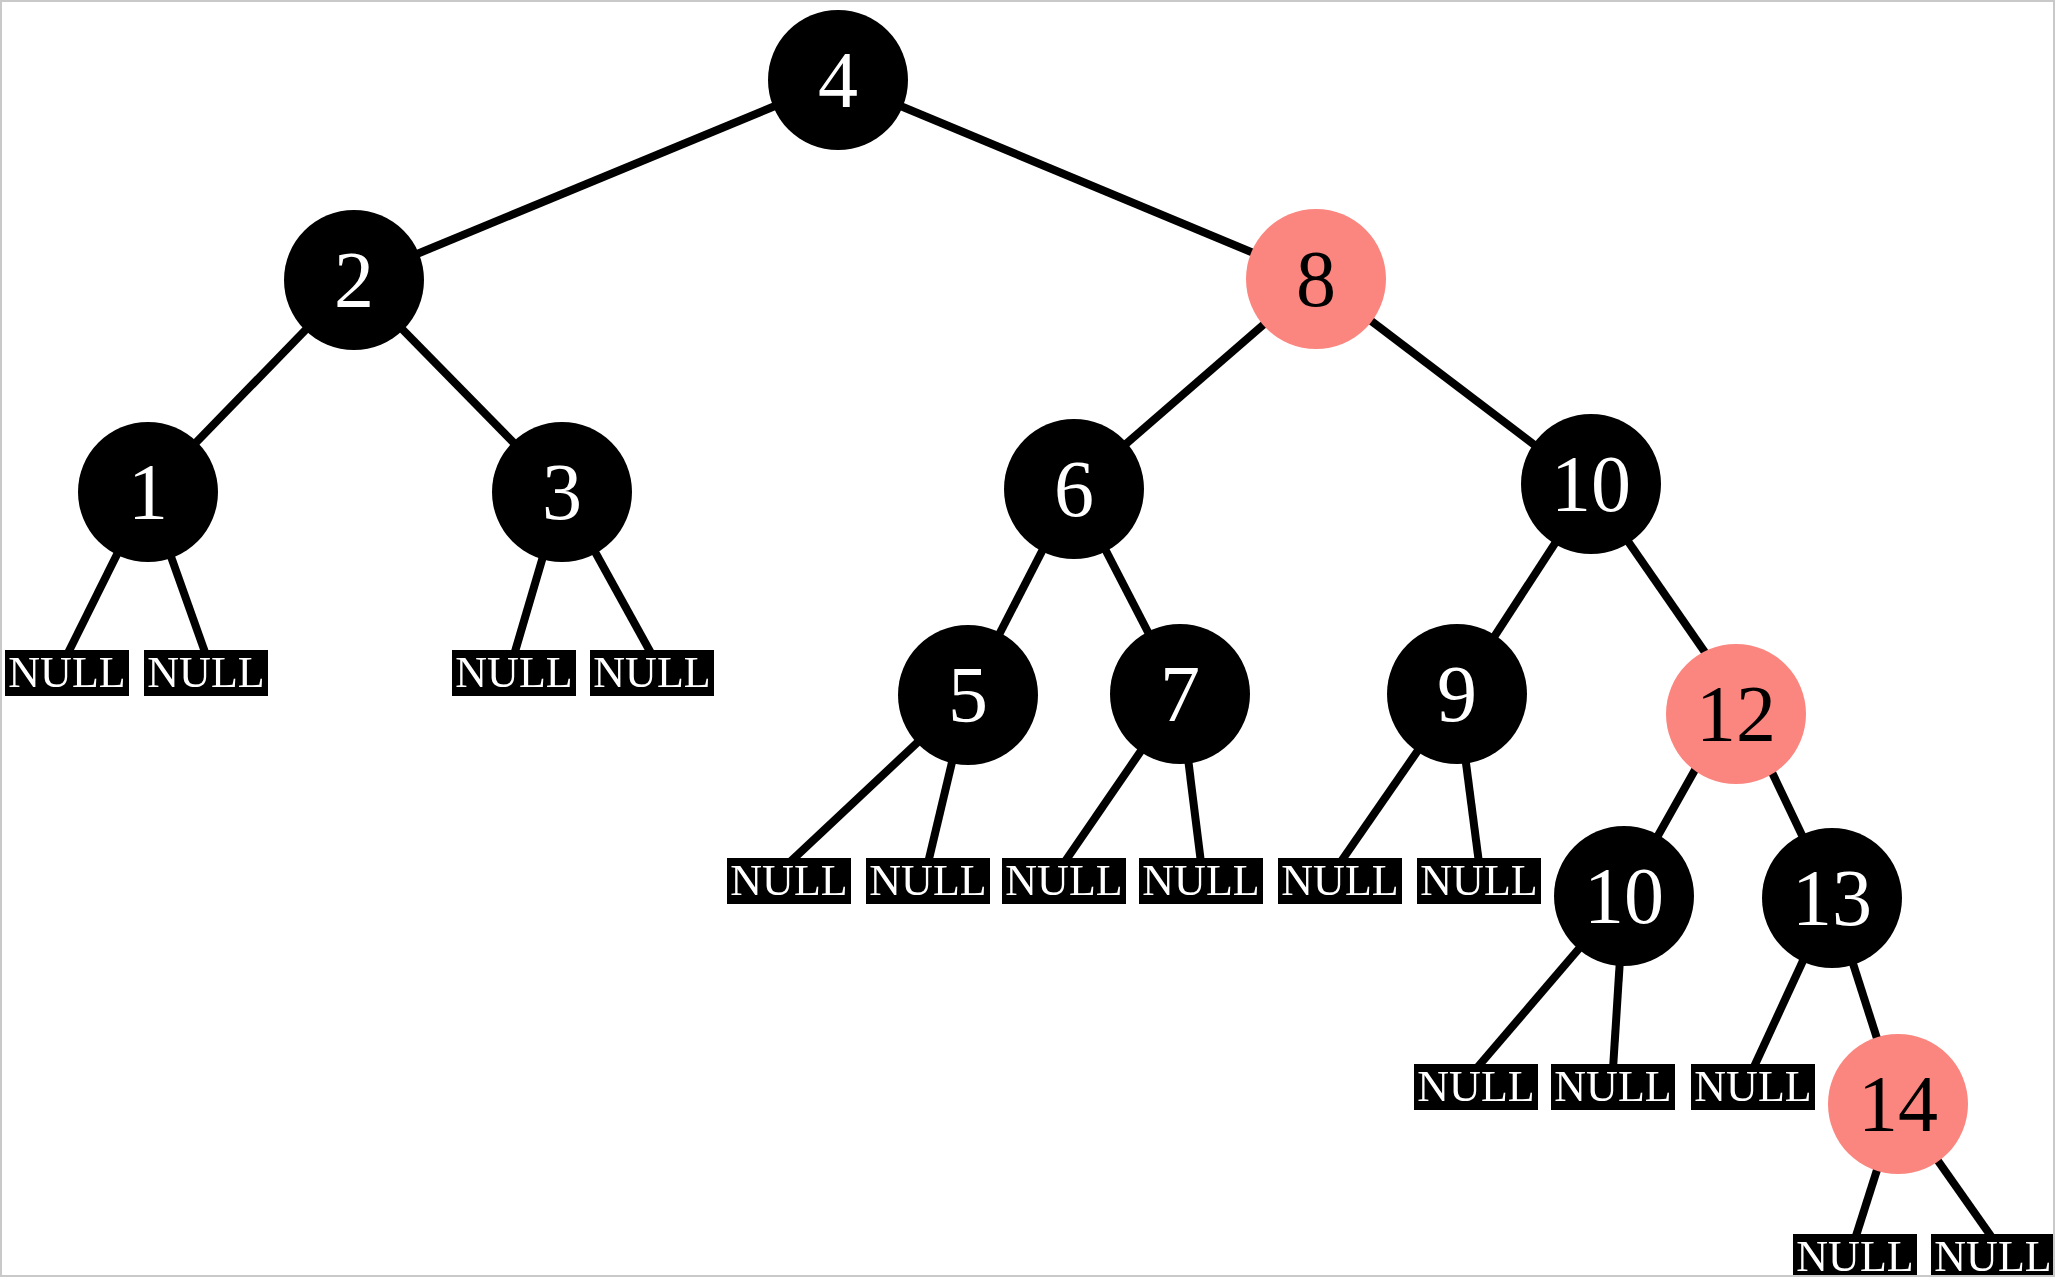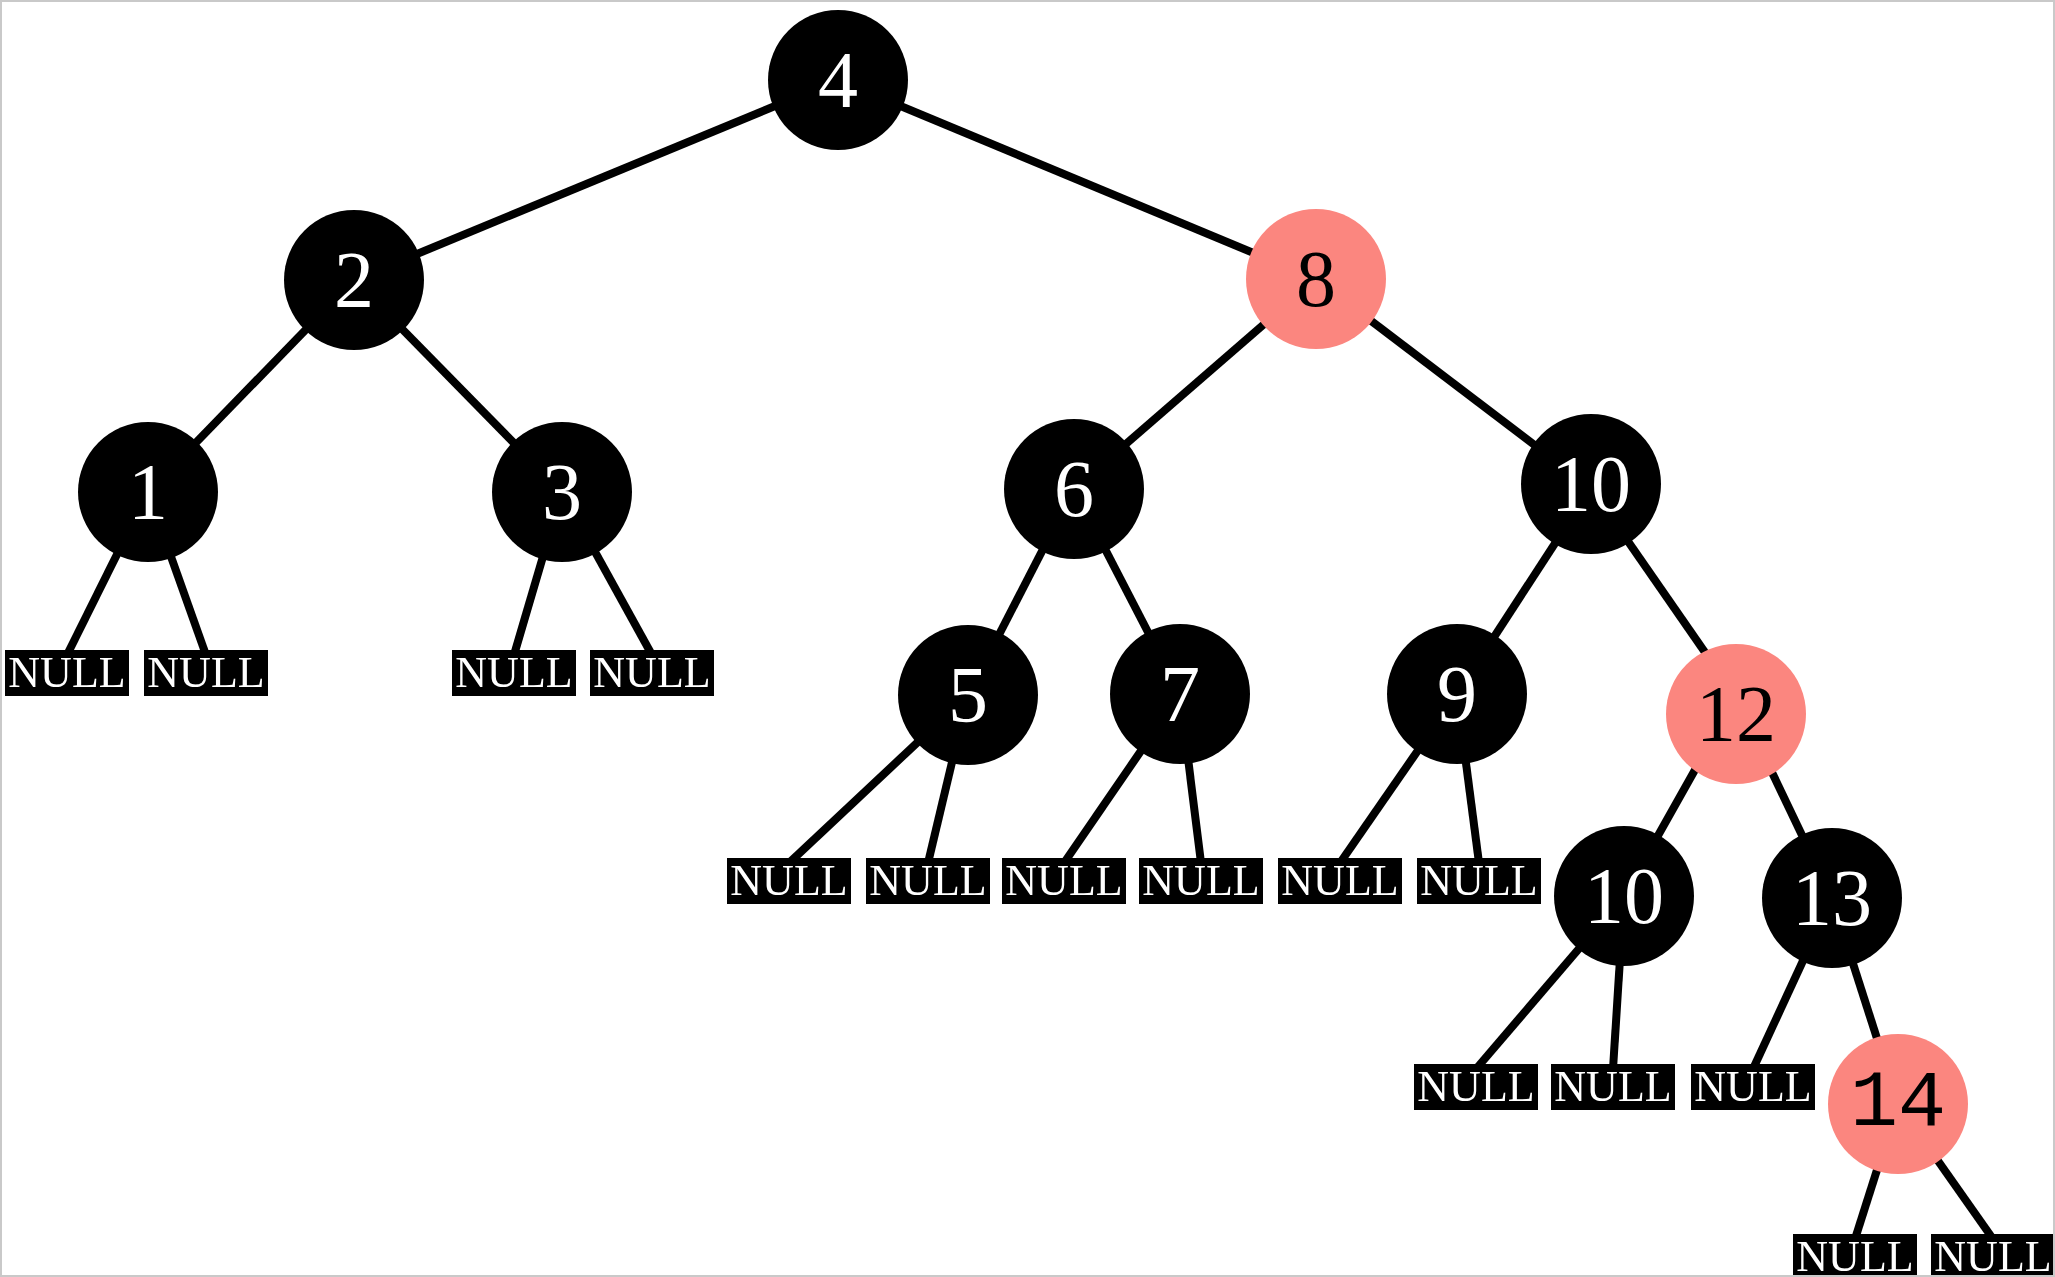--- a/index.html
+++ b/index.html
@@ -96,21 +96,21 @@
       <div class="node black" style="left: 76px; top: 420px; height: 140px; width: 140px;">1</div>
       <div class="node black" style="left: 490px; top: 420px; height: 140px; width: 140px;">3</div>
       <div class="node black" style="left: 1002px; top: 417px; height: 140px; width: 140px;">6</div>
       <div class="node black" style="left: 1519px; top: 412px; height: 140px; width: 140px;">10</div>
       <div class="node black" style="left: 896px; top: 623px; height: 140px; width: 140px;">5</div>
       <div class="node black" style="left: 1108px; top: 622px; height: 140px; width: 140px;">7</div>
       <div class="node black" style="left: 1385px; top: 622px; height: 140px; width: 140px;">9</div>
       <div class="node red" style="left: 1664px; top: 642px; height: 140px; width: 140px;">12</div>
       <div class="node black" style="left: 1552px; top: 824px; height: 140px; width: 140px;">10</div>
       <div class="node black" style="left: 1760px; top: 826px; height: 140px; width: 140px;">13</div>
-      <div class="node red" style="left: 1826px; top: 1032px; height: 140px; width: 140px; font-family: Liberation Mono, monospace;">14</div>
+      <div class="node red" style="left: 1826px; top: 1032px; height: 140px; width: 140px;">14</div>
       <div class="null-box" style="left: 3px; top: 648px; width: 124px; height: 46px;">NULL</div>
       <div class="null-box" style="left: 142px; top: 648px; width: 124px; height: 46px;">NULL</div>
       <div class="null-box" style="left: 450px; top: 648px; width: 124px; height: 46px;">NULL</div>
       <div class="null-box" style="left: 588px; top: 648px; width: 124px; height: 46px;">NULL</div>
       <div class="null-box" style="left: 725px; top: 856px; width: 124px; height: 46px;">NULL</div>
       <div class="null-box" style="left: 864px; top: 856px; width: 124px; height: 46px;">NULL</div>
       <div class="null-box" style="left: 1000px; top: 856px; width: 124px; height: 46px;">NULL</div>
       <div class="null-box" style="left: 1137px; top: 856px; width: 124px; height: 46px;">NULL</div>
       <div class="null-box" style="left: 1276px; top: 856px; width: 124px; height: 46px;">NULL</div>
       <div class="null-box" style="left: 1415px; top: 856px; width: 124px; height: 46px;">NULL</div>

